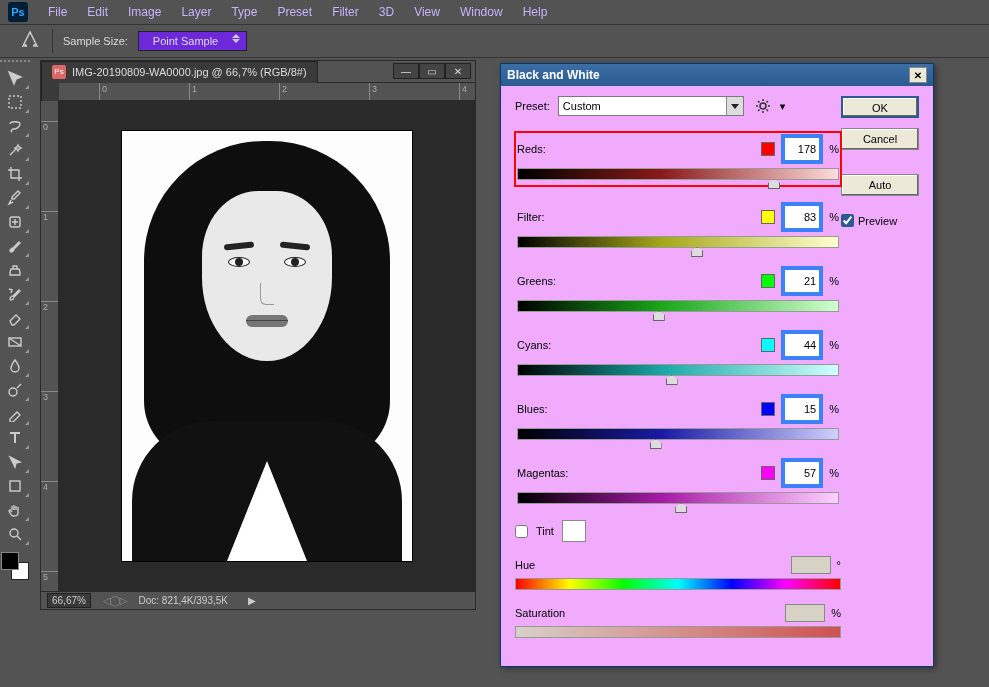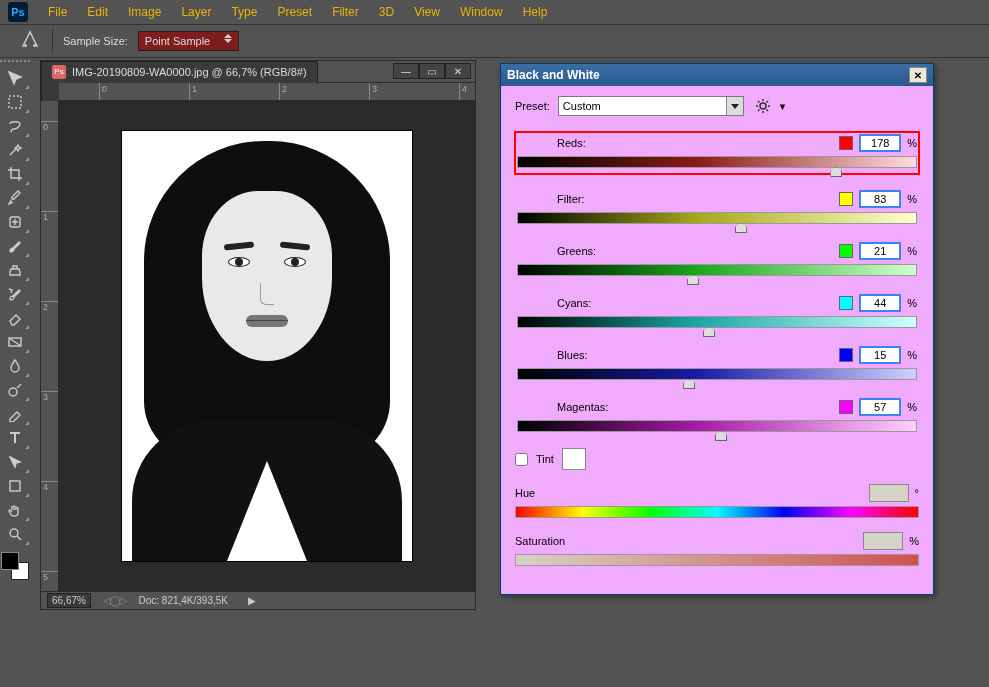--- a/index.html
+++ b/index.html
@@ -1,28 +1,28 @@
 <!DOCTYPE html>
 <html><head>
 <meta charset="utf-8">
 <style>
 * { margin: 0; padding: 0; box-sizing: border-box; font-family: "Segoe UI", Tahoma, sans-serif; }
 body { background: #535353; width: 989px; height: 687px; overflow: hidden; font-size: 11px; color: #ddd; position: relative; }
 
 
 .menubar { height: 24px; background: #535353; display: flex; align-items: center; padding-left: 8px; gap: 2px; }
 .ps-logo { width: 20px; height: 20px; background: #001e36; border-radius: 3px; display: flex; align-items: center; justify-content: center; color: #31a8ff; font-weight: bold; font-size: 11px; margin-right: 8px; }
-.menu-item { color: #eab308; padding: 4px 10px; cursor: pointer; font-size: 12px; }
+.menu-item { color: #c4b5fd; padding: 4px 10px; cursor: pointer; font-size: 12px; }
 
 
 .optionsbar { height: 34px; background: #535353; border-top: 1px solid #333; border-bottom: 1px solid #333; display: flex; align-items: center; padding-left: 18px; gap: 10px; }
 .tool-current { width: 24px; height: 24px; display: flex; align-items: center; justify-content: center; }
 .opt-sep { width: 1px; height: 24px; background: #333; }
 .opt-label { color: #ddd; font-size: 11px; }
-.opt-select { background: #7f1d1d; border: 1px solid #222; color: #ddd; padding: 2px 28px 2px 6px; font-size: 11px; position: relative; height: 20px; display: inline-flex; align-items: center; }
+.opt-select { background: #6d28d9; border: 1px solid #222; color: #ddd; padding: 2px 28px 2px 14px; font-size: 11px; position: relative; height: 20px; display: inline-flex; align-items: center; }
 .opt-select::after { content: ""; position: absolute; right: 6px; top: 7px; border-left: 4px solid transparent; border-right: 4px solid transparent; border-top: 4px solid #ccc; }
 .opt-select::before { content: ""; position: absolute; right: 6px; top: 2px; border-left: 4px solid transparent; border-right: 4px solid transparent; border-bottom: 4px solid #ccc; }
 
 
 .toolbox { position: absolute; top: 60px; left: 0; width: 30px; background: #535353; display: flex; flex-direction: column; }
 .toolbox::before { content: ""; display:block; height: 6px; background: linear-gradient(90deg, #888 2px, transparent 2px) repeat-x; background-size: 4px 2px; }
 .tool-btn { width: 30px; height: 24px; display: flex; align-items: center; justify-content: center; color: #ccc; cursor: pointer; position: relative; }
 .tool-btn .ti { width: 4px; height: 4px; border-top: 4px solid transparent; border-right: 4px solid #999; position: absolute; right: 1px; bottom: 1px; }
 .tool-btn svg { width: 16px; height: 16px; fill: none; stroke: #ccc; stroke-width: 1.4; }
 .swatches { width: 28px; height: 28px; margin: 6px auto; position: relative; }
@@ -82,24 +82,24 @@
 .preview-chk input { accent-color: #2a5a8f; }
 
 .preset-row { display: flex; align-items: center; gap: 8px; margin-bottom: 16px; }
 .preset-combo { flex: 0 0 186px; height: 20px; background: #fff; border: 1px solid #7a7a7a; display: flex; align-items: center; padding: 0 4px; position: relative; }
 .preset-combo::after { content: ""; position: absolute; right: 0; top: 0; width: 16px; height: 100%; background: #ddd; border-left: 1px solid #888; }
 .preset-arrow { position: absolute; right: 4px; top: 7px; border-left: 4px solid transparent; border-right: 4px solid transparent; border-top: 5px solid #222; z-index: 2; }
 .gear { width: 14px; height: 14px; position: relative; margin-left: 4px; }
 
 .slider-block { margin-bottom: 14px; position: relative; padding: 2px; }
 .slider-block.hl { outline: 2px solid red; outline-offset: -1px; padding-bottom: 6px;}
-.slider-head { display: flex; align-items: center; justify-content: space-between; margin-bottom: 4px; margin-left: 40px; }
+.slider-head { display: flex; align-items: center; justify-content: space-between; margin-bottom: 4px; }
 .slider-right { display: flex; align-items: center; gap: 6px; }
 .swatch { width: 14px; height: 14px; border: 1px solid #666; }
-.num-input { width: 42px; height: 18px; border: 2px solid #3b82f6; background: #fff; text-align: center; padding: 0 3px; font-size: 11px; font-family: inherit; }
+.num-input { width: 42px; height: 30px; border: 4px solid #3b82f6; background: #fff; text-align: right; padding: 0 3px; font-size: 11px; font-family: inherit; }
 .pct { }
 .slider-track { height: 12px; position: relative; border: 1px solid #999; }
 .slider-thumb { position: absolute; top: 10px; width: 12px; height: 10px; background: #ddd; border: 1px solid #666; transform: translateX(-50%); clip-path: polygon(50% 0, 100% 40%, 100% 100%, 0 100%, 0 40%); }
 
 .grad-reds { background: linear-gradient(90deg, #000, #8b1a1a 45%, #ffdcdc); }
 .grad-yellows { background: linear-gradient(90deg, #000, #a7a71a 45%, #ffffd0); }
 .grad-greens { background: linear-gradient(90deg, #000, #1aa71a 45%, #d0ffd0); }
 .grad-cyans { background: linear-gradient(90deg, #000, #1aa7a7 45%, #d0ffff); }
 .grad-blues { background: linear-gradient(90deg, #000, #1a1aa7 45%, #d0d0ff); }
 .grad-magentas { background: linear-gradient(90deg, #000, #a71aa7 45%, #ffd0ff); }
@@ -490,14 +490,23 @@
           <span>Saturation</span>
           <div class="slider-right">
             <div class="hs-input"></div>
             <span>%</span>
           </div>
         </div>
         <div class="slider-track grad-sat"></div>
       </div>
     </div>
 
+    <div class="dlg-right">
+      <div class="dlg-btn default">OK</div>
+      <div class="dlg-btn">Cancel</div>
+      <div class="dlg-btn" style="margin-top:14px;">Auto</div>
+      <label class="preview-chk">
+        <input type="checkbox" id="preview-cb" checked="" style="">
+        <span>Preview</span>
+      </label>
+    </div>
   </div>
 </div>
 
 </body></html>

